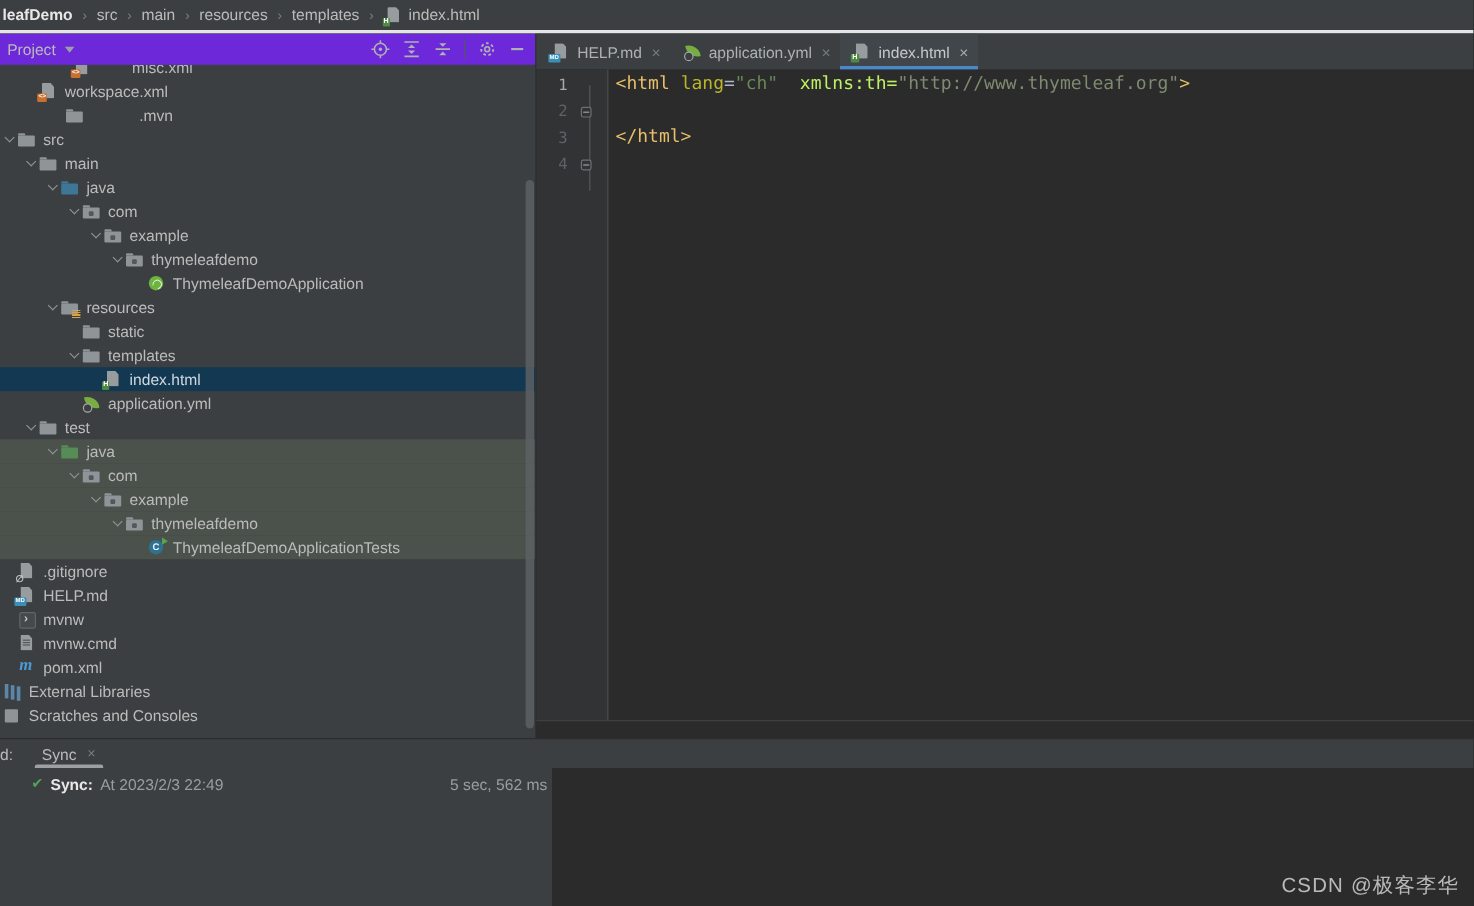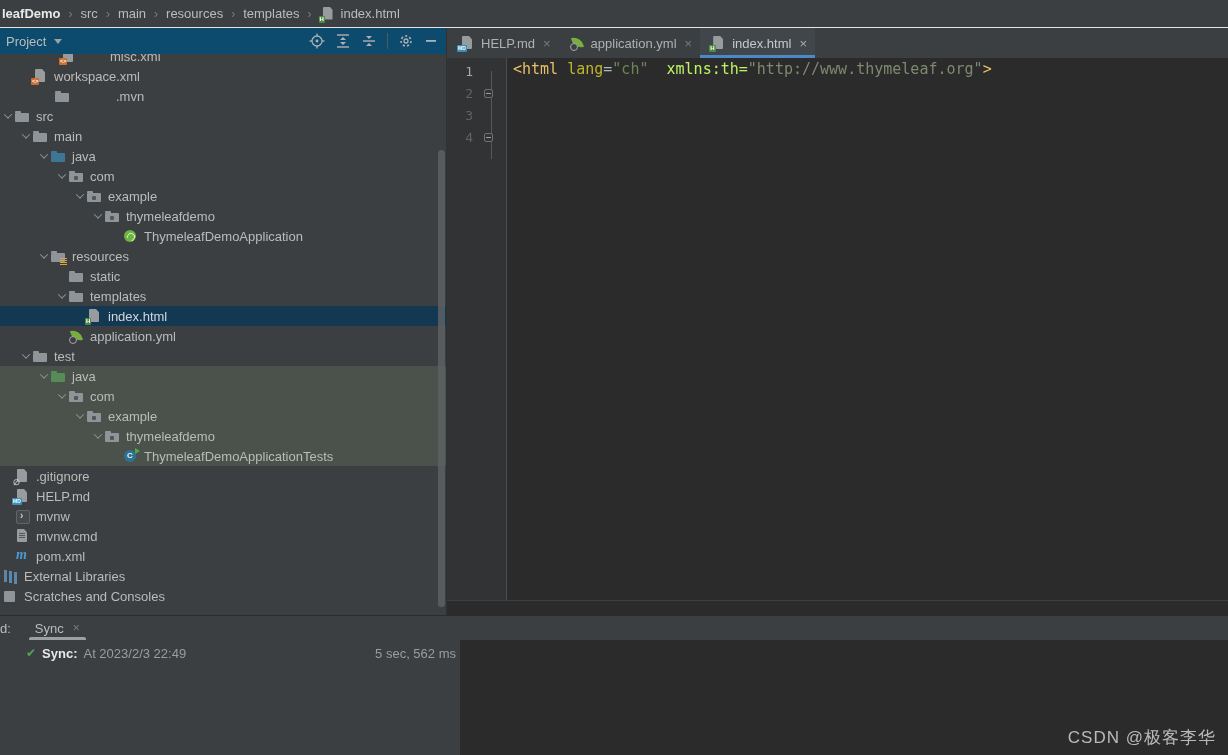--- a/index.html
+++ b/index.html
@@ -2,31 +2,31 @@
 <html><head>
 <meta charset="utf-8">
 <style>
   * { margin:0; padding:0; box-sizing:border-box; }
   html,body { width:1228px; height:755px; overflow:hidden; background:#2B2B2B;
     font-family:"Liberation Sans", sans-serif; }
   #app { position:relative; width:1228px; height:755px; }
 
   
   #titlebar { position:absolute; left:0; top:0; width:1228px; height:28px;
-    background:#3C3F41; border-bottom:1px solid #e5e5e5; display:flex; align-items:center;
+    background:#3C3F41; border-bottom:3px solid #e5e5e5; display:flex; align-items:center;
     color:#BBBBBB; font-size:13px; }
   .crumb { padding:0 2px; white-space:nowrap; display:inline-flex; align-items:center; gap:5px; }
   .crumb.bold { font-weight:bold; color:#E8E8E8; }
   .crumb-sep { color:#7A7D80; margin:0 6px; font-size:12px; }
 
   
   #left-panel { position:absolute; left:0; top:28px; width:447px; height:587px;
     background:#3C3F41; border-right:1px solid #2F3133; overflow:hidden; }
   #panel-header { position:absolute; left:0; top:0; width:100%; height:26px; z-index:5;
-    background:#0c4a6e; display:flex; align-items:center; color:#BBBBBB; font-size:13px;
+    background:#6d28d9; display:flex; align-items:center; color:#BBBBBB; font-size:13px;
     padding:0 8px 0 6px; }
   #panel-header .ph-title { display:flex; align-items:center; gap:8px; }
   .dd-arrow { width:0; height:0; border-left:4px solid transparent; border-right:4px solid transparent;
     border-top:5px solid #9DA0A3; display:inline-block; }
   .ph-icons { margin-left:auto; display:flex; align-items:center; gap:10px; }
   .ph-icons svg { display:block; }
   .ph-divider { width:1px; height:16px; background:#55585A; }
 
   #tree { position:absolute; left:0; top:26px; width:100%; height:561px; overflow:hidden; }
   #tree-inner { margin-top:-8px; }
@@ -430,20 +430,21 @@
           <div class="g-row">
             <span class="g-num">4</span>
             <span class="g-fold">
               <span class="fold-box"></span>
             </span>
           </div>
         </div>
       <div id="code">
           <div class="code-line"><span class="tok-tag">&lt;html </span><span class="tok-attr">lang</span><span class="tok-punct">=</span><span class="tok-string">"ch"</span><span class="tok-punct">  </span><span class="tok-ns">xmlns:th=</span><span class="tok-nsval">"http://www.thymeleaf.org"</span><span class="tok-tag">&gt;</span></div>
           <div class="code-line"></div>
+          <div class="code-line"><span class="tok-tag">&lt;/html&gt;</span></div>
         </div>
     </div>
     <div id="editor-bottom-strip"></div>
   </div>
 
   <div id="build-bar">
     <span id="build-side-label">d:</span>
     <span id="build-tab">
       <span>Sync</span>
       <span class="tab-close">×</span>

